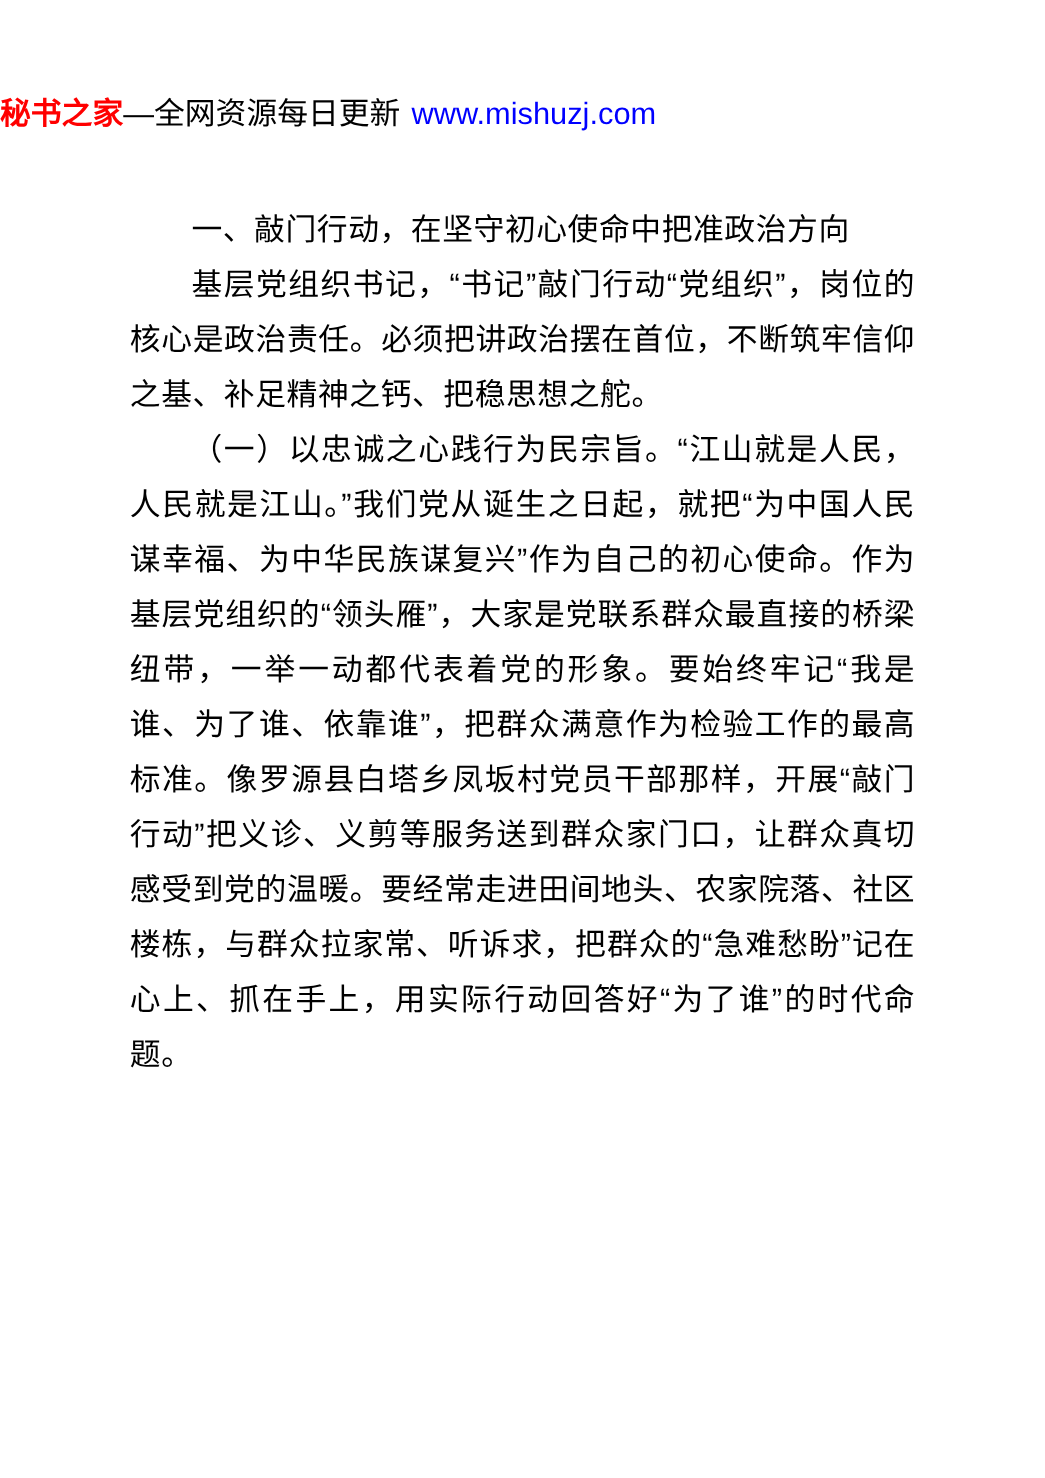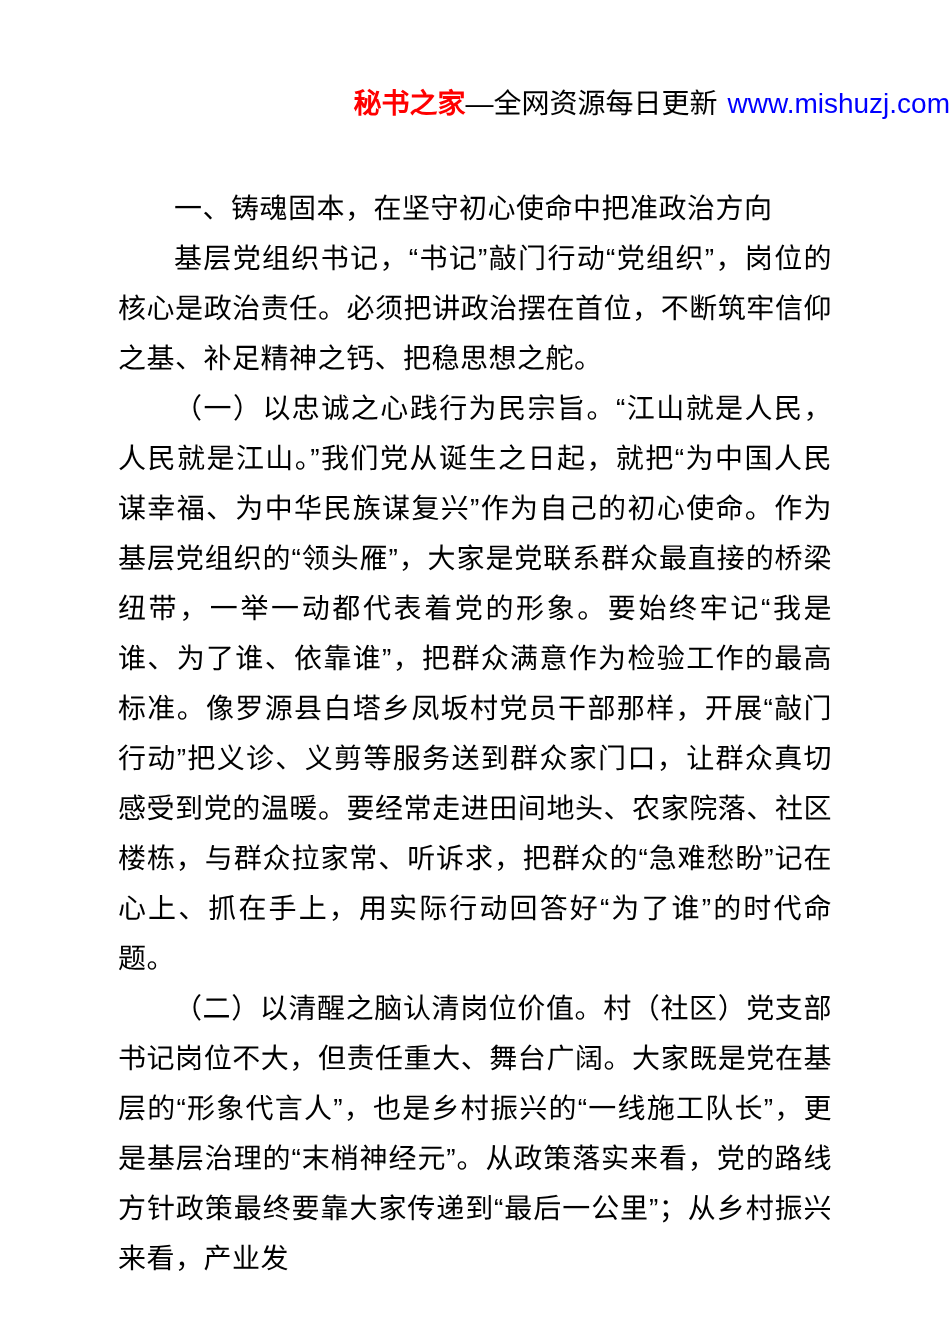--- a/index.html
+++ b/index.html
@@ -10,26 +10,25 @@
   }
   .page {
     position: relative;
     width: 950px;
     height: 1344px;
     background: #ffffff;
     overflow: hidden;
   }
   .site-header {
     margin-top: 84px;
-    text-align: right;
+    text-align: left;
     font-size: 28px;
     line-height: 40px;
     white-space: nowrap;
     color: #000000;
-    padding-left: 30px;
   }
   .site-header .brand {
     color: #ff0000;
     font-weight: bold;
   }
   .site-header .tagline {
     color: #000000;
   }
   .site-header .url {
     color: #0000ff;
@@ -53,19 +52,18 @@
 </head>
 <body>
 
 <div class="page">
 
   <div class="site-header">
     <span class="brand">秘书之家</span><span class="tagline">—全网资源每日更新</span><a class="url" href="#">www.mishuzj.com</a>
   </div>
 
   <div class="doc-body">
-    <p class="para heading">一、铸魂固本，在坚守初心使命中把准政治方向</p>
+    <p class="para heading">一、敲门行动，在坚守初心使命中把准政治方向</p>
     <p class="para">基层党组织书记，“书记”敲门行动“党组织”，岗位的核心是政治责任。必须把讲政治摆在首位，不断筑牢信仰之基、补足精神之钙、把稳思想之舵。</p>
     <p class="para">（一）以忠诚之心践行为民宗旨。“江山就是人民，人民就是江山。”我们党从诞生之日起，就把“为中国人民谋幸福、为中华民族谋复兴”作为自己的初心使命。作为基层党组织的“领头雁”，大家是党联系群众最直接的桥梁纽带，一举一动都代表着党的形象。要始终牢记“我是谁、为了谁、依靠谁”，把群众满意作为检验工作的最高标准。像罗源县白塔乡凤坂村党员干部那样，开展“敲门行动”把义诊、义剪等服务送到群众家门口，让群众真切感受到党的温暖。要经常走进田间地头、农家院落、社区楼栋，与群众拉家常、听诉求，把群众的“急难愁盼”记在心上、抓在手上，用实际行动回答好“为了谁”的时代命题。</p>
-    <p class="para">（二）以清醒之脑认清岗位价值。村（社区）党支部书记岗位不大，但责任重大、舞台广阔。大家既是党在基层的“形象代言人”，也是乡村振兴的“一线施工队长”，更是基层治理的“末梢神经元”。从政策落实来看，党的路线方针政策最终要靠大家传递到“最后一公里”；从乡村振兴来看，产业发</p>
   </div>
 
 </div>
 
 </body></html>

